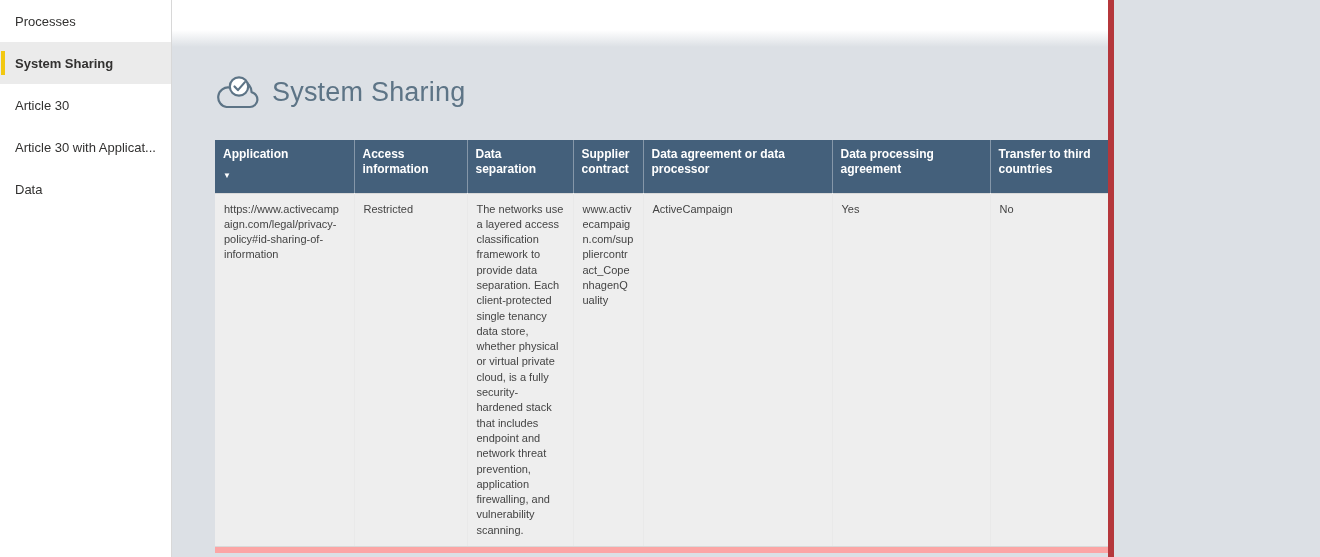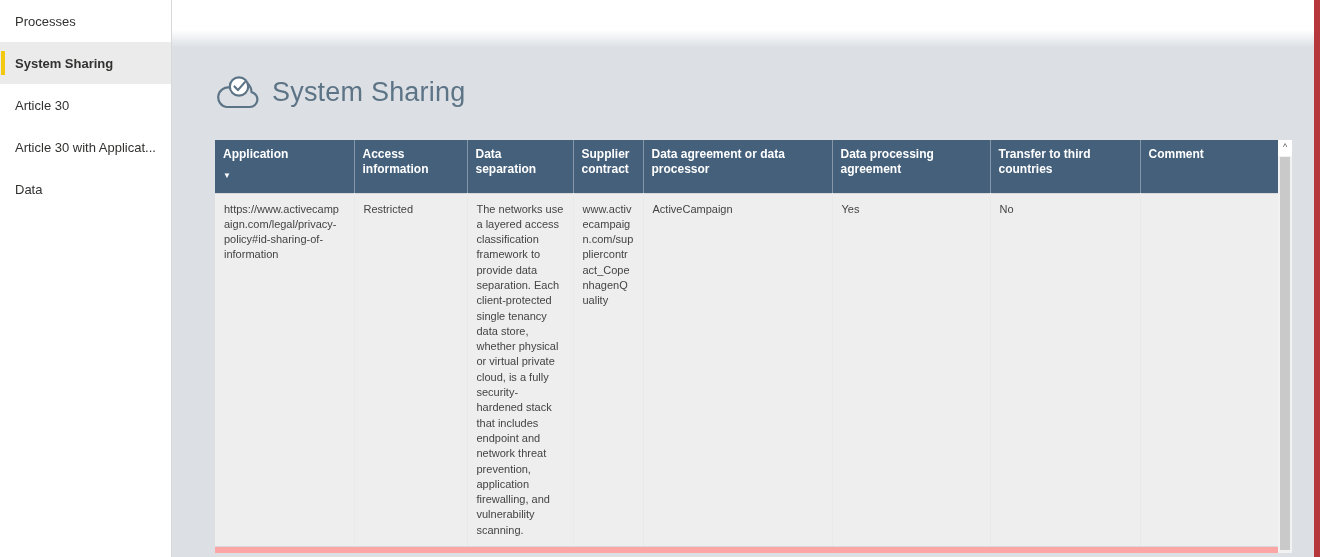--- a/index.html
+++ b/index.html
@@ -1,19 +1,19 @@
 <!DOCTYPE html>
 <html><head>
 <meta charset="utf-8">
 <style>
   * { margin:0; padding:0; box-sizing:border-box; }
   html,body { width:1320px; height:557px; }
   body { font-family:"Liberation Sans","DejaVu Sans",sans-serif; background:#dce0e5; overflow:hidden; }
 
-  .app { position:relative; width:1320px; height:557px; background:#dce0e5; overflow:hidden; }
+  .app { position:relative; width:1114px; height:557px; background:#dce0e5; overflow:hidden; }
 
   
   .top-fade { position:absolute; left:172px; top:0; right:0; height:48px;
               background:linear-gradient(to bottom,#ffffff 0,#ffffff 30px,#dce0e5 47px); }
 
   
   .sidebar { position:absolute; left:0; top:0; width:172px; height:557px;
              background:#ffffff; border-right:1px solid #d8d8d8; z-index:2; }
   .side-item { position:relative; height:42px; display:flex; align-items:center;
                padding-left:15px; font-size:13px; color:#323130; cursor:pointer; }

